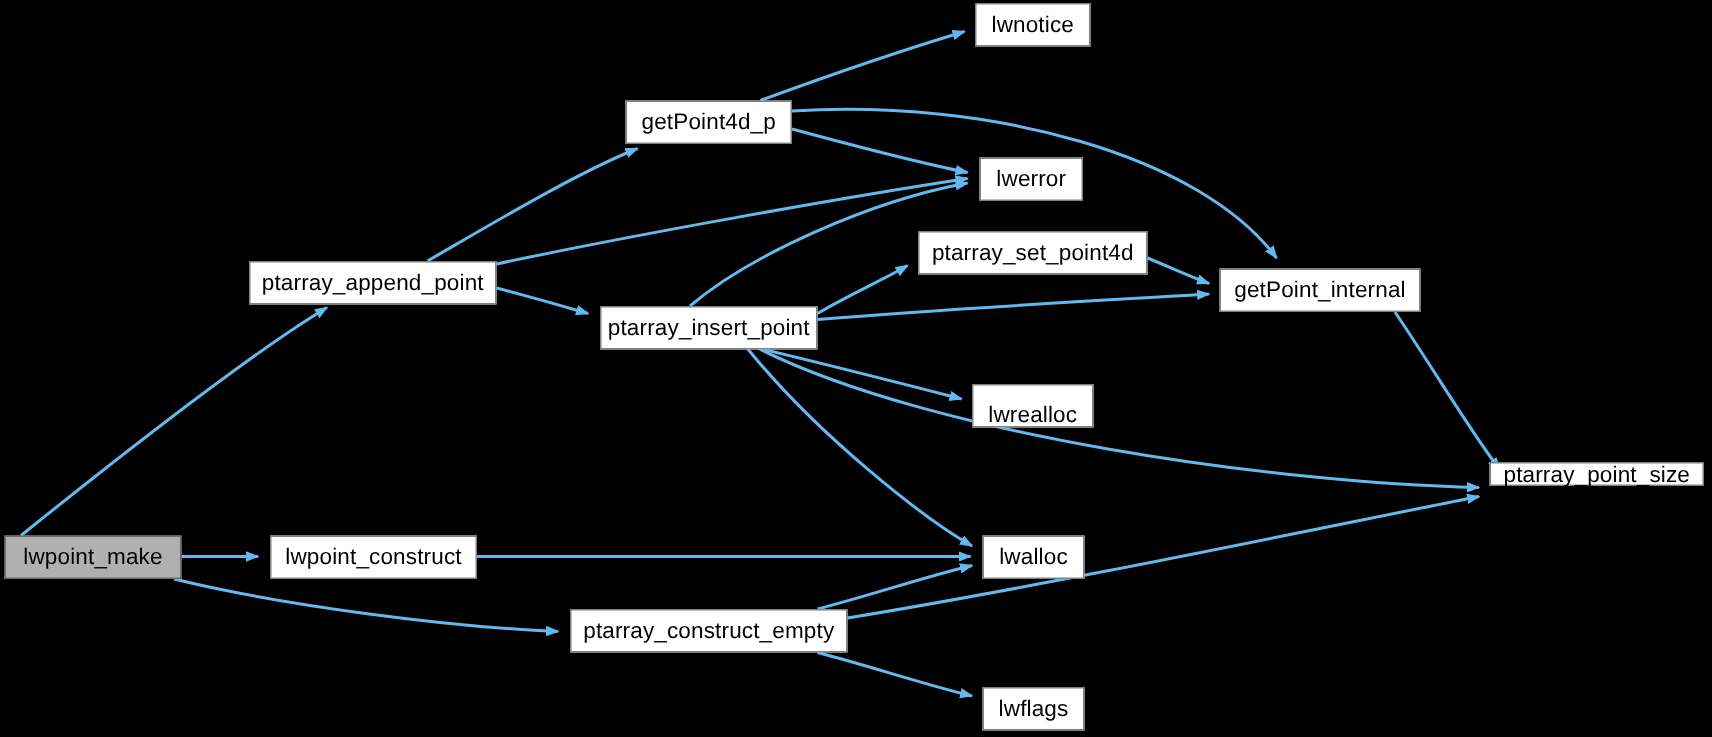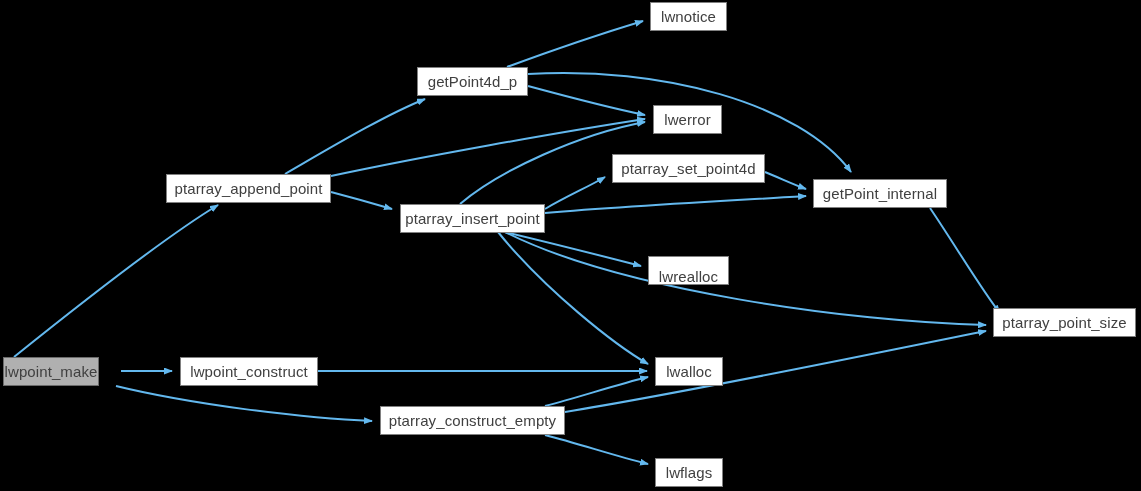--- a/index.html
+++ b/index.html
@@ -20,21 +20,21 @@
     left: 0;
     top: 0;
     width: 1141px;
     height: 491px;
   }
   .node {
     position: absolute;
     box-sizing: border-box;
     border: 1px solid #808080;
     background: #ffffff;
-    color: #404040;
+    color: #000000;
     font-size: 15px;
     line-height: 1;
     display: flex;
     align-items: center;
     justify-content: center;
     white-space: nowrap;
     letter-spacing: 0.1px;
     z-index: 2;
   }
   .node.root {
@@ -73,21 +73,21 @@
         <path d="M 545,209 C 565,197 590,186 605,177" fill="none" stroke="#63b8ee" stroke-width="2" marker-end="url(#arrow)"></path>
         <path d="M 545,213 C 640,205 760,199 806,196" fill="none" stroke="#63b8ee" stroke-width="2" marker-end="url(#arrow)"></path>
         <path d="M 505,232 C 555,244 610,258 641,266" fill="none" stroke="#63b8ee" stroke-width="2" marker-end="url(#arrow)"></path>
         <path d="M 505,232 C 620,290 850,322 986,325" fill="none" stroke="#63b8ee" stroke-width="2" marker-end="url(#arrow)"></path>
         <path d="M 498,232 C 545,290 615,345 648,364" fill="none" stroke="#63b8ee" stroke-width="2" marker-end="url(#arrow)"></path>
         <path d="M 765,172 C 782,179 795,185 806,189" fill="none" stroke="#63b8ee" stroke-width="2" marker-end="url(#arrow)"></path>
         <path d="M 930,208 C 955,245 985,295 1000,313" fill="none" stroke="#63b8ee" stroke-width="2" marker-end="url(#arrow)"></path>
       </g>
   </svg>
   <div id="node-layer">
-      <div class="node root" style="left: 3px; top: 357px; width: 96px; height: 29px;">
+      <div class="node root" style="left: 3px; top: 357px; width: 118px; height: 29px;">
         <span class="node-label">lwpoint_make</span>
       </div>
       <div class="node" style="left: 180px; top: 357px; width: 138px; height: 29px;">
         <span class="node-label">lwpoint_construct</span>
       </div>
       <div class="node" style="left: 380px; top: 406px; width: 185px; height: 29px;">
         <span class="node-label">ptarray_construct_empty</span>
       </div>
       <div class="node" style="left: 166px; top: 174px; width: 165px; height: 29px; text-align: right;">
         <span class="node-label">ptarray_append_point</span>
@@ -103,21 +103,21 @@
       </div>
       <div class="node" style="left: 653px; top: 105px; width: 69px; height: 29px; align-items: center;">
         <span class="node-label">lwerror</span>
       </div>
       <div class="node" style="left: 612px; top: 154px; width: 153px; height: 29px;">
         <span class="node-label">ptarray_set_point4d</span>
       </div>
       <div class="node" style="left: 813px; top: 179px; width: 134px; height: 29px;">
         <span class="node-label">getPoint_internal</span>
       </div>
-      <div class="node" style="left: 993px; top: 308px; width: 143px; height: 29px;">
+      <div class="node" style="left: 993px; top: 308px; width: 143px; height: 16px;">
         <span class="node-label">ptarray_point_size</span>
       </div>
       <div class="node" style="left: 648px; top: 256px; width: 81px; height: 29px; align-items: flex-end;">
         <span class="node-label">lwrealloc</span>
       </div>
       <div class="node" style="left: 655px; top: 357px; width: 68px; height: 29px; justify-content: center;">
         <span class="node-label">lwalloc</span>
       </div>
       <div class="node" style="left: 655px; top: 458px; width: 68px; height: 29px;">
         <span class="node-label">lwflags</span>

